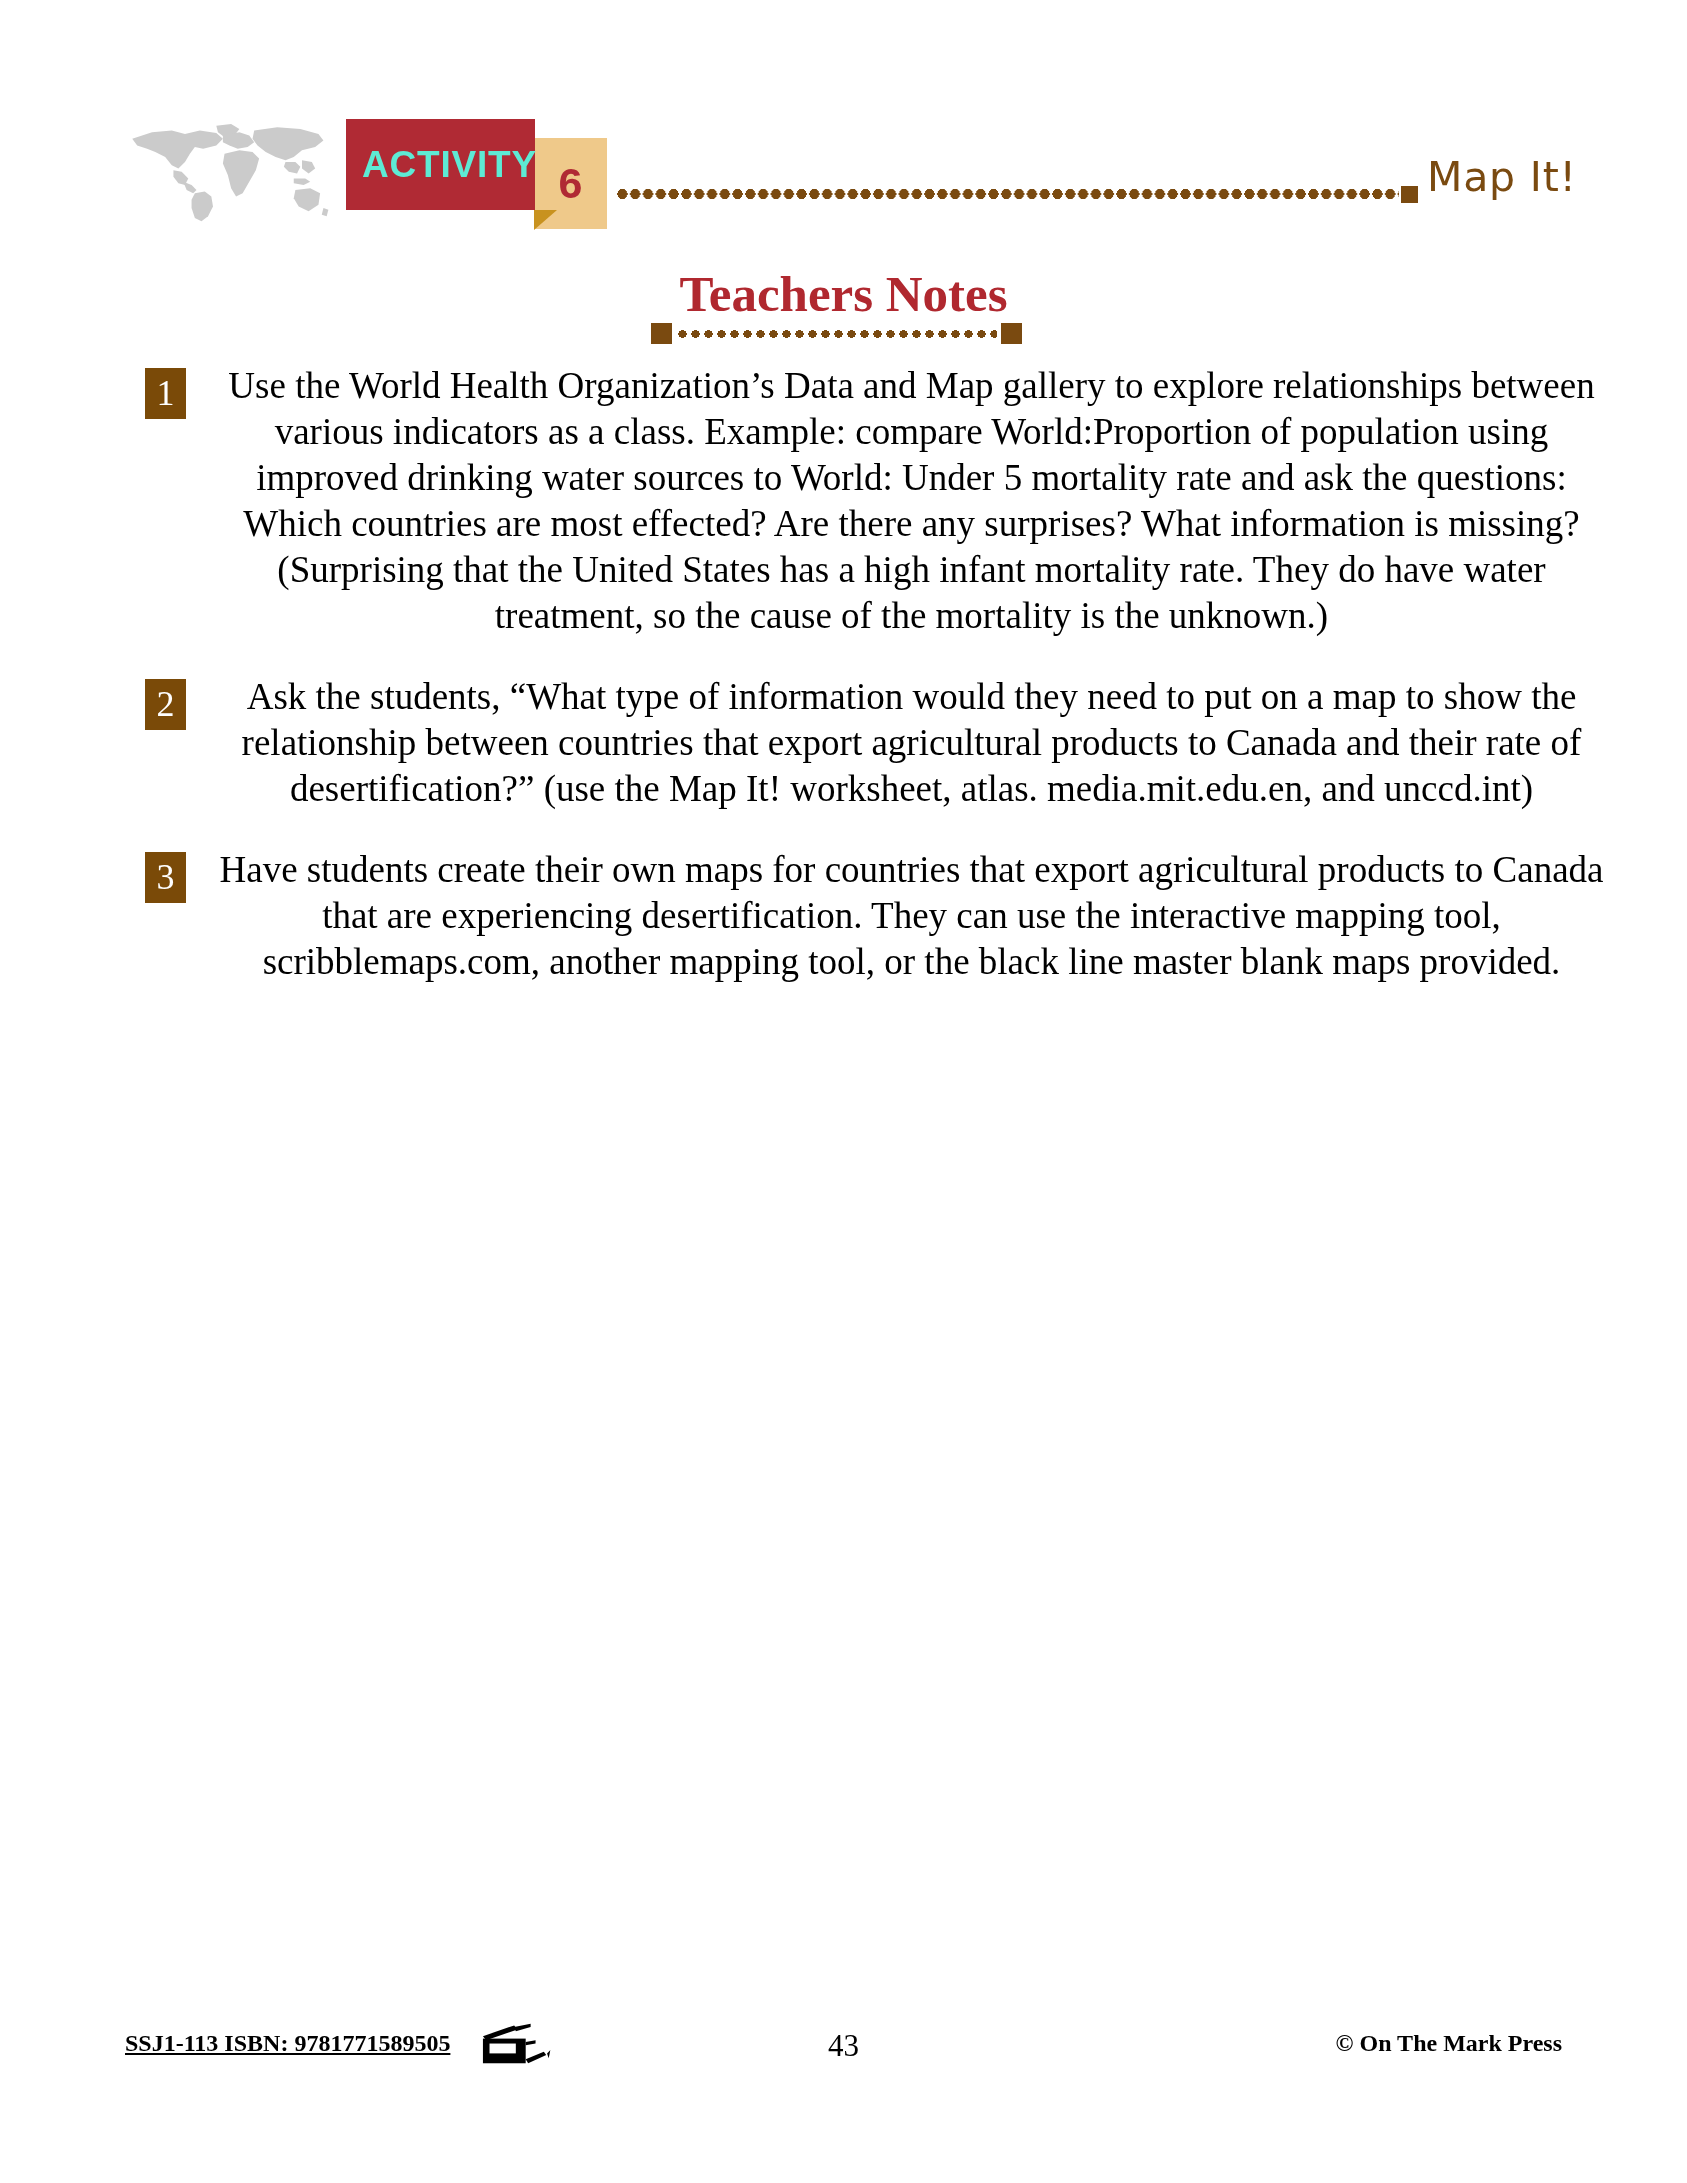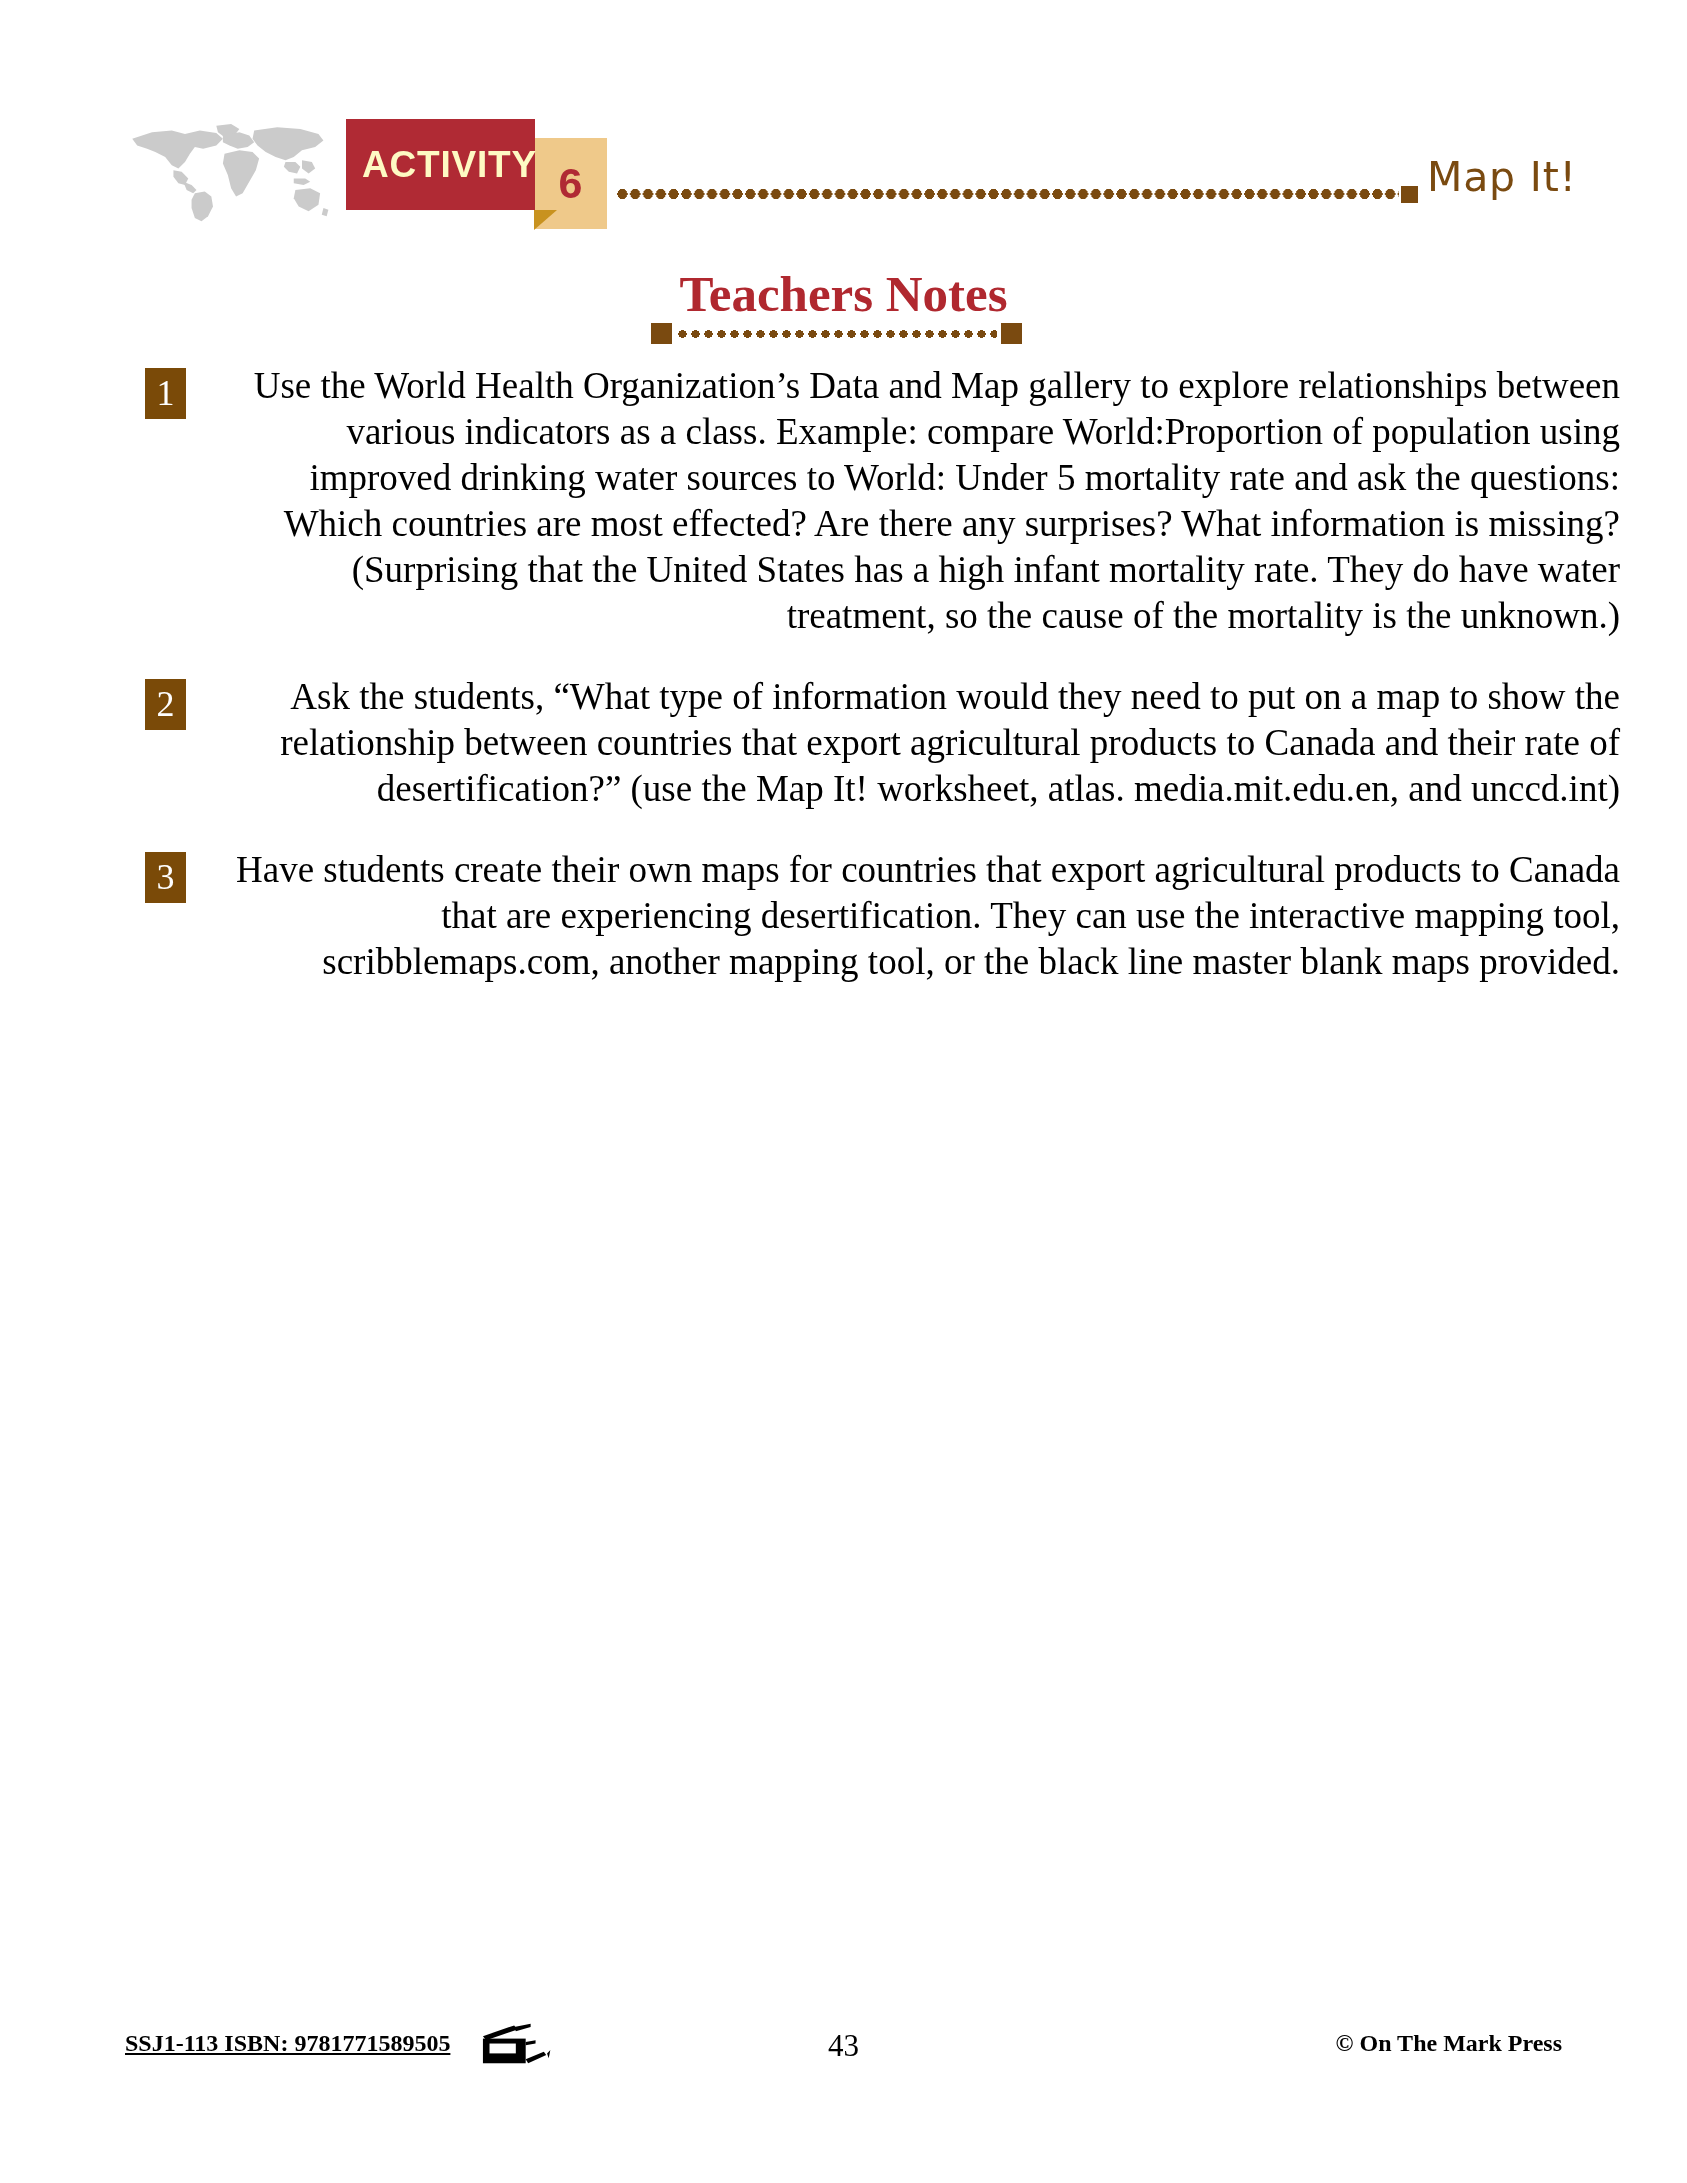--- a/index.html
+++ b/index.html
@@ -42,21 +42,21 @@
     height: 91px;
     background: #B02A34;
     z-index: 3;
   }
   #activity-label {
     position: absolute;
     left: 0; right: 0;
     top: 50%;
     transform: translateY(-50%);
     text-align: center;
-    color: #fef9c3;
+    color: #5eead4;
     font-family: "Liberation Sans", "DejaVu Sans", sans-serif;
     font-weight: bold;
     font-size: 37px;
     letter-spacing: 0.8px;
     font-stretch: condensed;
     transform-origin: center;
     margin-left: 16px;
   }
   #activity-fold {
     position: absolute;
@@ -183,21 +183,21 @@
     font-family: "Liberation Serif", "DejaVu Serif", serif;
     font-size: 36px;
     line-height: 51px;
     text-align: center;
   }
   .note-text {
     font-family: "Liberation Serif", "DejaVu Serif", serif;
     font-size: 37px;
     line-height: 46px;
     color: #000000;
-    text-align: right;
+    text-align: center;
   }
 
   
   #footer {
     position: absolute;
     left: 0;
     top: 2010px;
     width: 1687px;
     height: 91px;
   }

